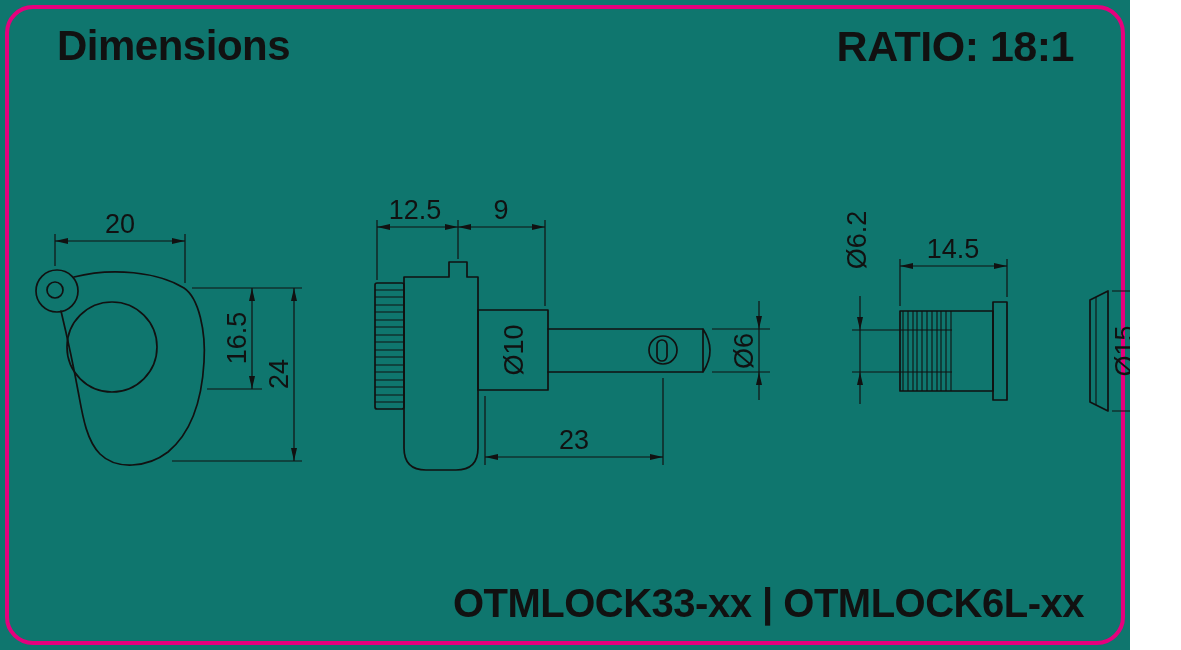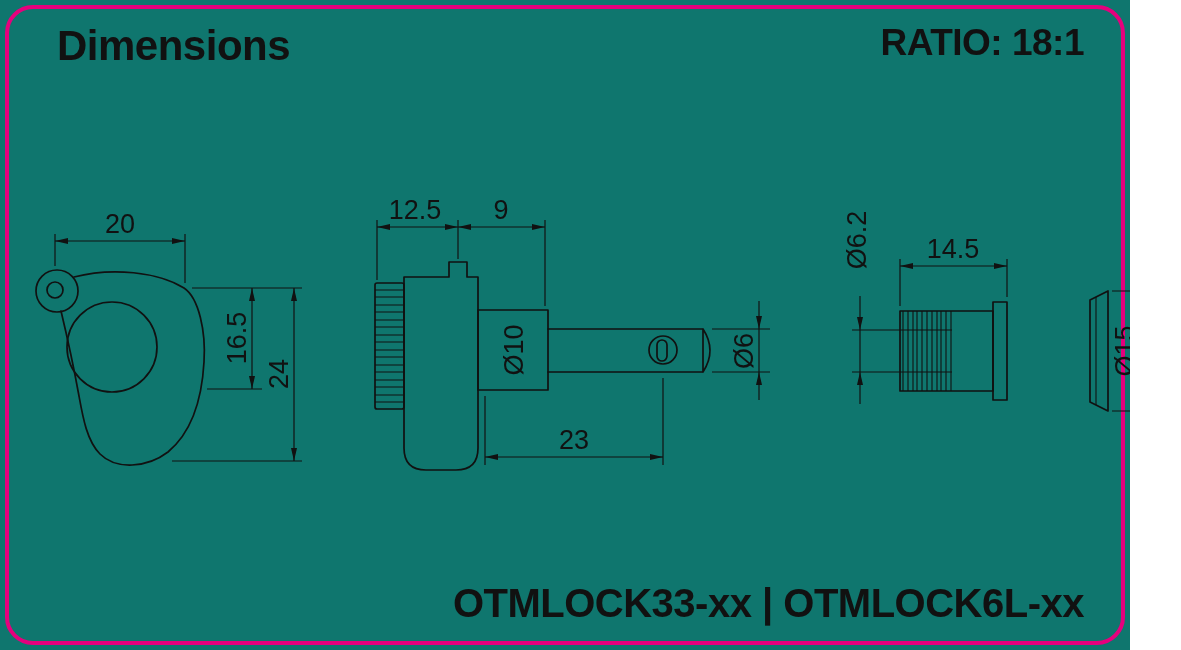--- a/index.html
+++ b/index.html
@@ -24,23 +24,23 @@
   .page-title {
     position: absolute;
     left: 57px;
     top: 22px;
     font-size: 42px;
     font-weight: 700;
     letter-spacing: -0.5px;
   }
   .ratio-label {
     position: absolute;
-    right: 46px;
+    right: 56px;
     top: 22px;
-    font-size: 37px;
+    font-size: 43px;
     font-weight: 700;
     letter-spacing: -0.5px;
   }
   .model-label {
     position: absolute;
     right: 46px;
     bottom: 24px;
     font-size: 40px;
     font-weight: 700;
     letter-spacing: -0.5px;

